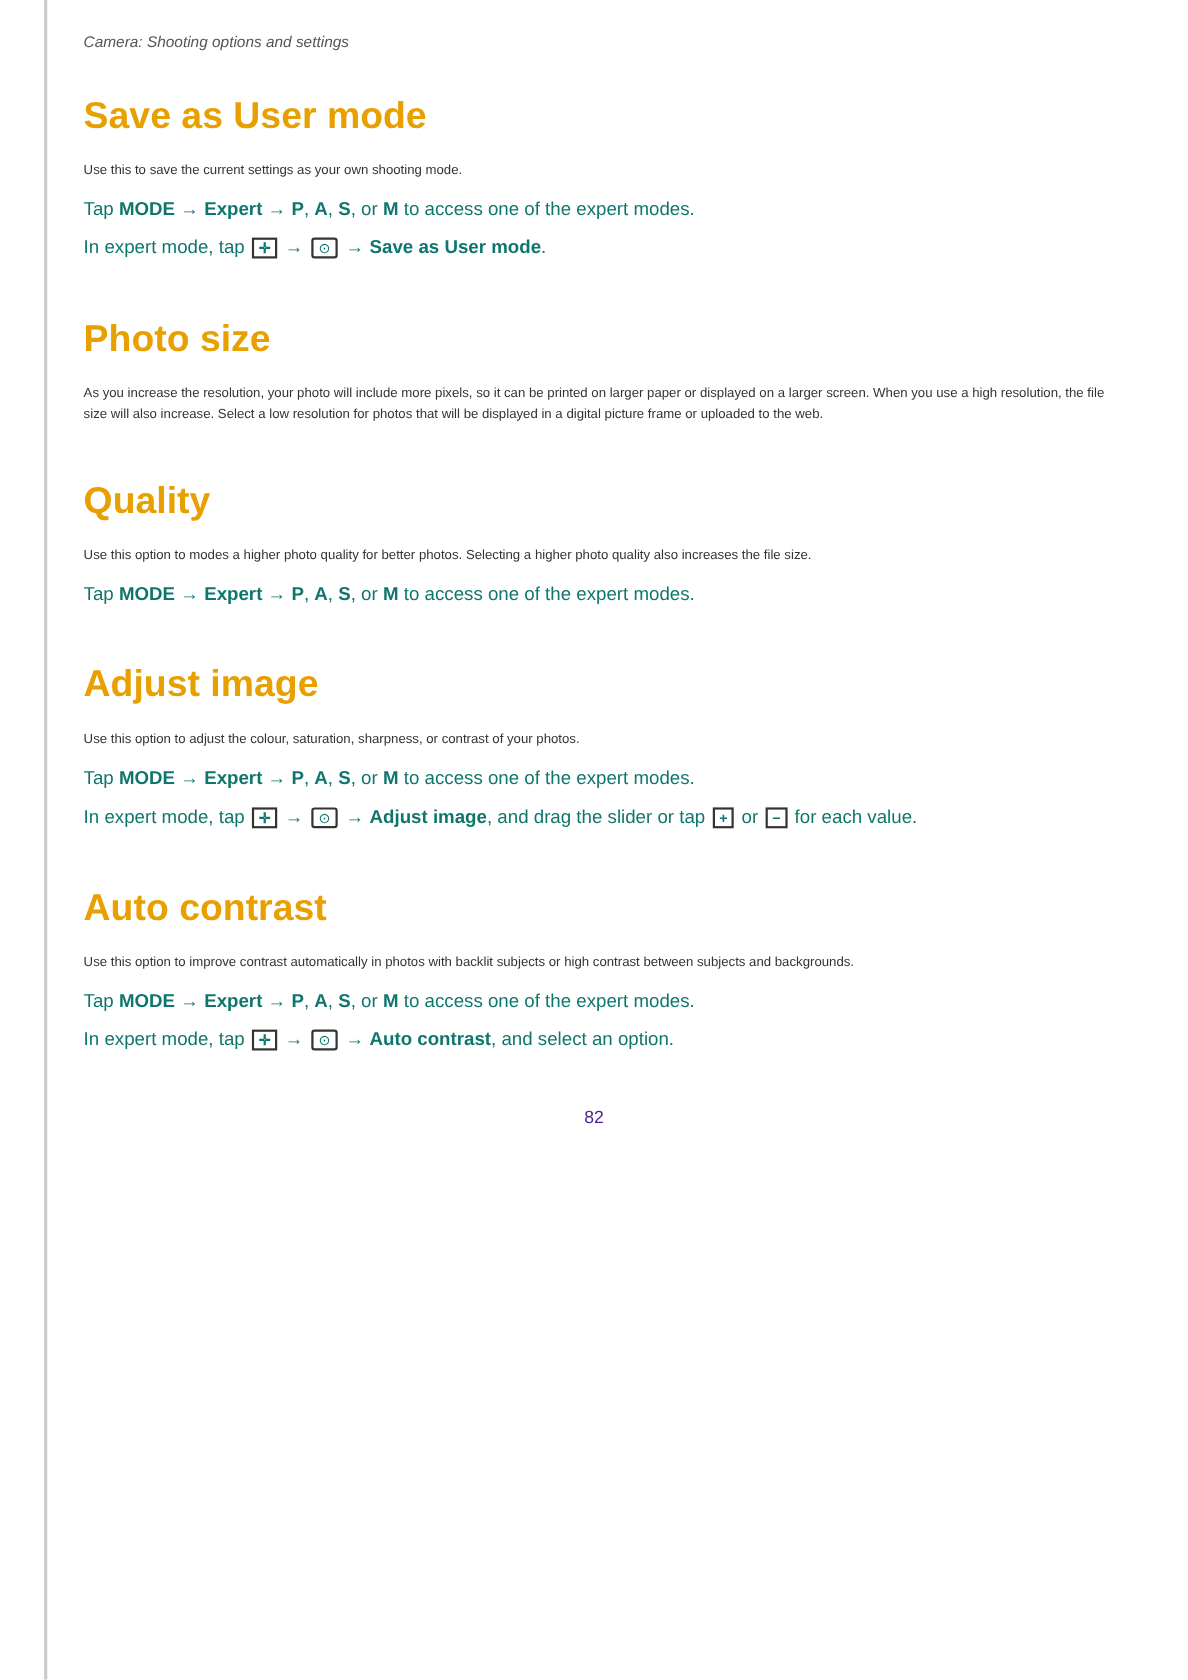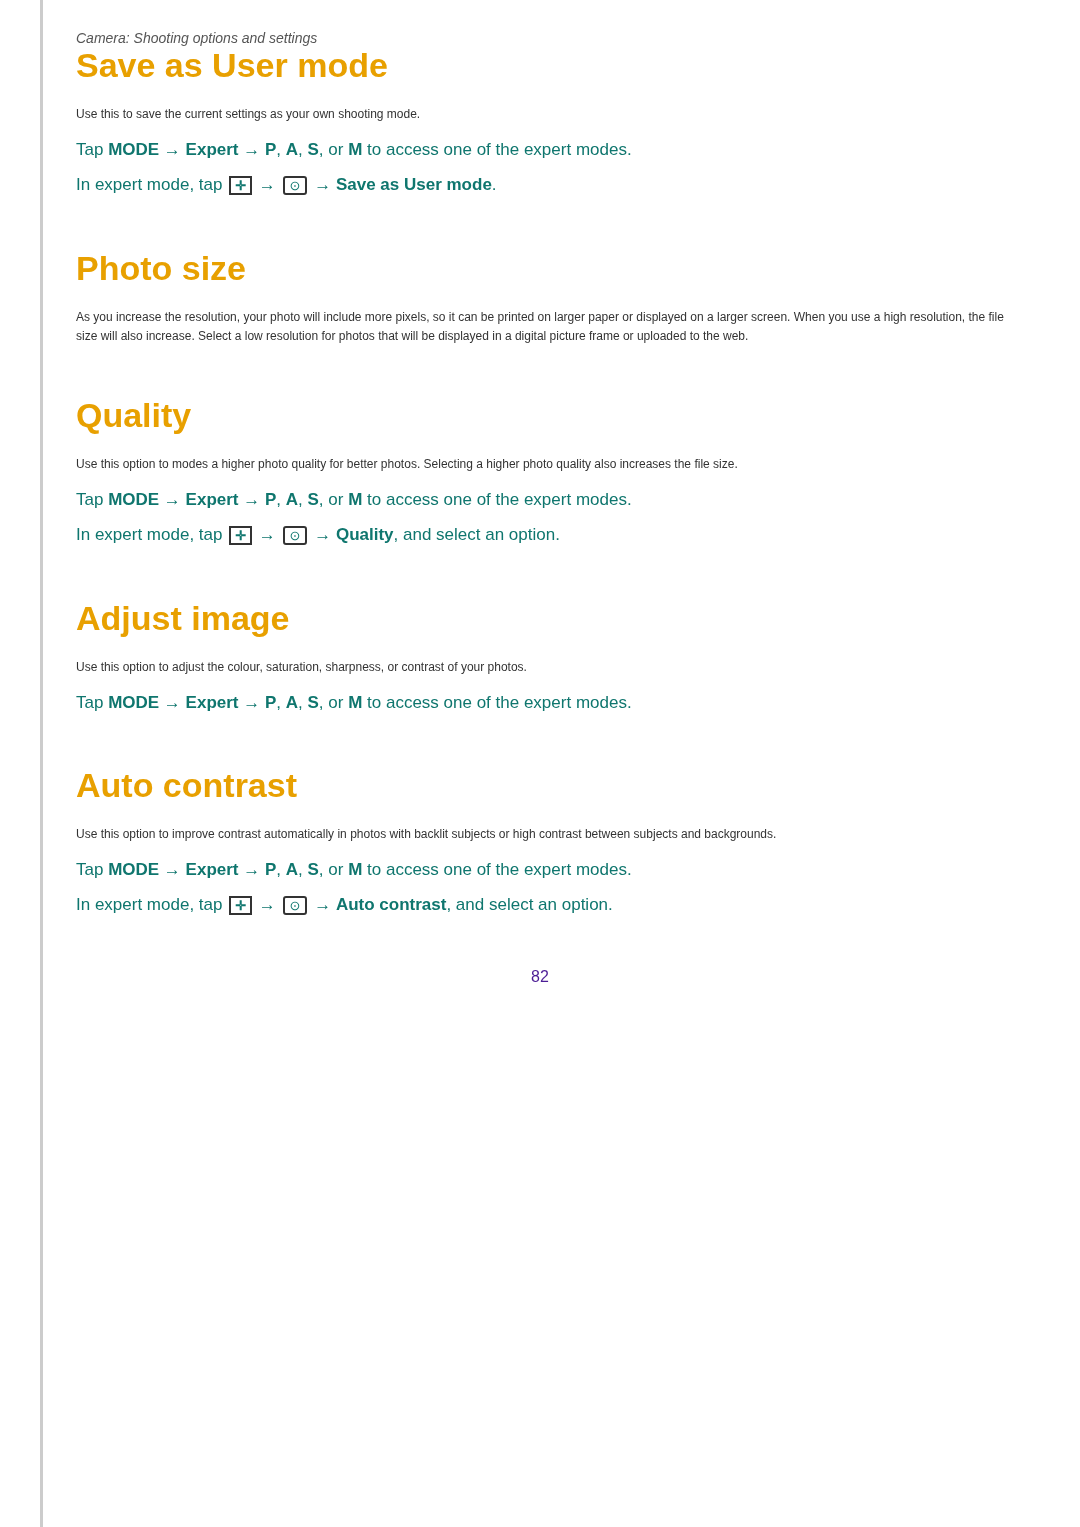--- a/index.html
+++ b/index.html
@@ -32,20 +32,21 @@
       top: 0;
       bottom: 0;
       width: 3px;
       background: #cccccc;
     }
 
     .breadcrumb {
       font-size: 14px;
       color: #555555;
       font-family: Arial, sans-serif;
+      margin-bottom: 40px;
       font-style: italic;
     }
 
     .section {
       margin-bottom: 50px;
     }
 
     .section-title {
       font-family: Arial, sans-serif;
       font-size: 34px;
@@ -147,27 +148,27 @@
 
   <div class="section">
     <div class="section-title">Photo size</div>
     <p class="section-body">As you increase the resolution, your photo will include more pixels, so it can be printed on larger paper or displayed on a larger screen. When you use a high resolution, the file size will also increase. Select a low resolution for photos that will be displayed in a digital picture frame or uploaded to the web.</p>
   </div>
 
   <div class="section">
     <div class="section-title">Quality</div>
     <p class="section-body">Use this option to modes a higher photo quality for better photos. Selecting a higher photo quality also increases the file size.</p>
     <p class="section-instruction">Tap <span class="bold">MODE</span> → <span class="bold">Expert</span> → <span class="bold">P</span>, <span class="bold">A</span>, <span class="bold">S</span>, or <span class="bold">M</span> to access one of the expert modes.</p>
-    <p class="section-instruction">In expert mode, tap <span class="icon-cross">✛</span> → <span class="icon-camera">⊙</span> → <span class="bold">Quality</span>, and select an option.</p>
   </div>
 
   <div class="section">
     <div class="section-title">Adjust image</div>
     <p class="section-body">Use this option to adjust the colour, saturation, sharpness, or contrast of your photos.</p>
     <p class="section-instruction">Tap <span class="bold">MODE</span> → <span class="bold">Expert</span> → <span class="bold">P</span>, <span class="bold">A</span>, <span class="bold">S</span>, or <span class="bold">M</span> to access one of the expert modes.</p>
+    <p class="section-instruction">In expert mode, tap <span class="icon-cross">✛</span> → <span class="icon-camera">⊙</span> → <span class="bold">Adjust image</span>, and drag the slider or tap <span class="icon-plus">+</span> or <span class="icon-minus">−</span> for each value.</p>
   </div>
 
   <div class="section">
     <div class="section-title">Auto contrast</div>
     <p class="section-body">Use this option to improve contrast automatically in photos with backlit subjects or high contrast between subjects and backgrounds.</p>
     <p class="section-instruction">Tap <span class="bold">MODE</span> → <span class="bold">Expert</span> → <span class="bold">P</span>, <span class="bold">A</span>, <span class="bold">S</span>, or <span class="bold">M</span> to access one of the expert modes.</p>
     <p class="section-instruction">In expert mode, tap <span class="icon-cross">✛</span> → <span class="icon-camera">⊙</span> → <span class="bold">Auto contrast</span>, and select an option.</p>
   </div>
 
   <div class="page-number">82</div>

